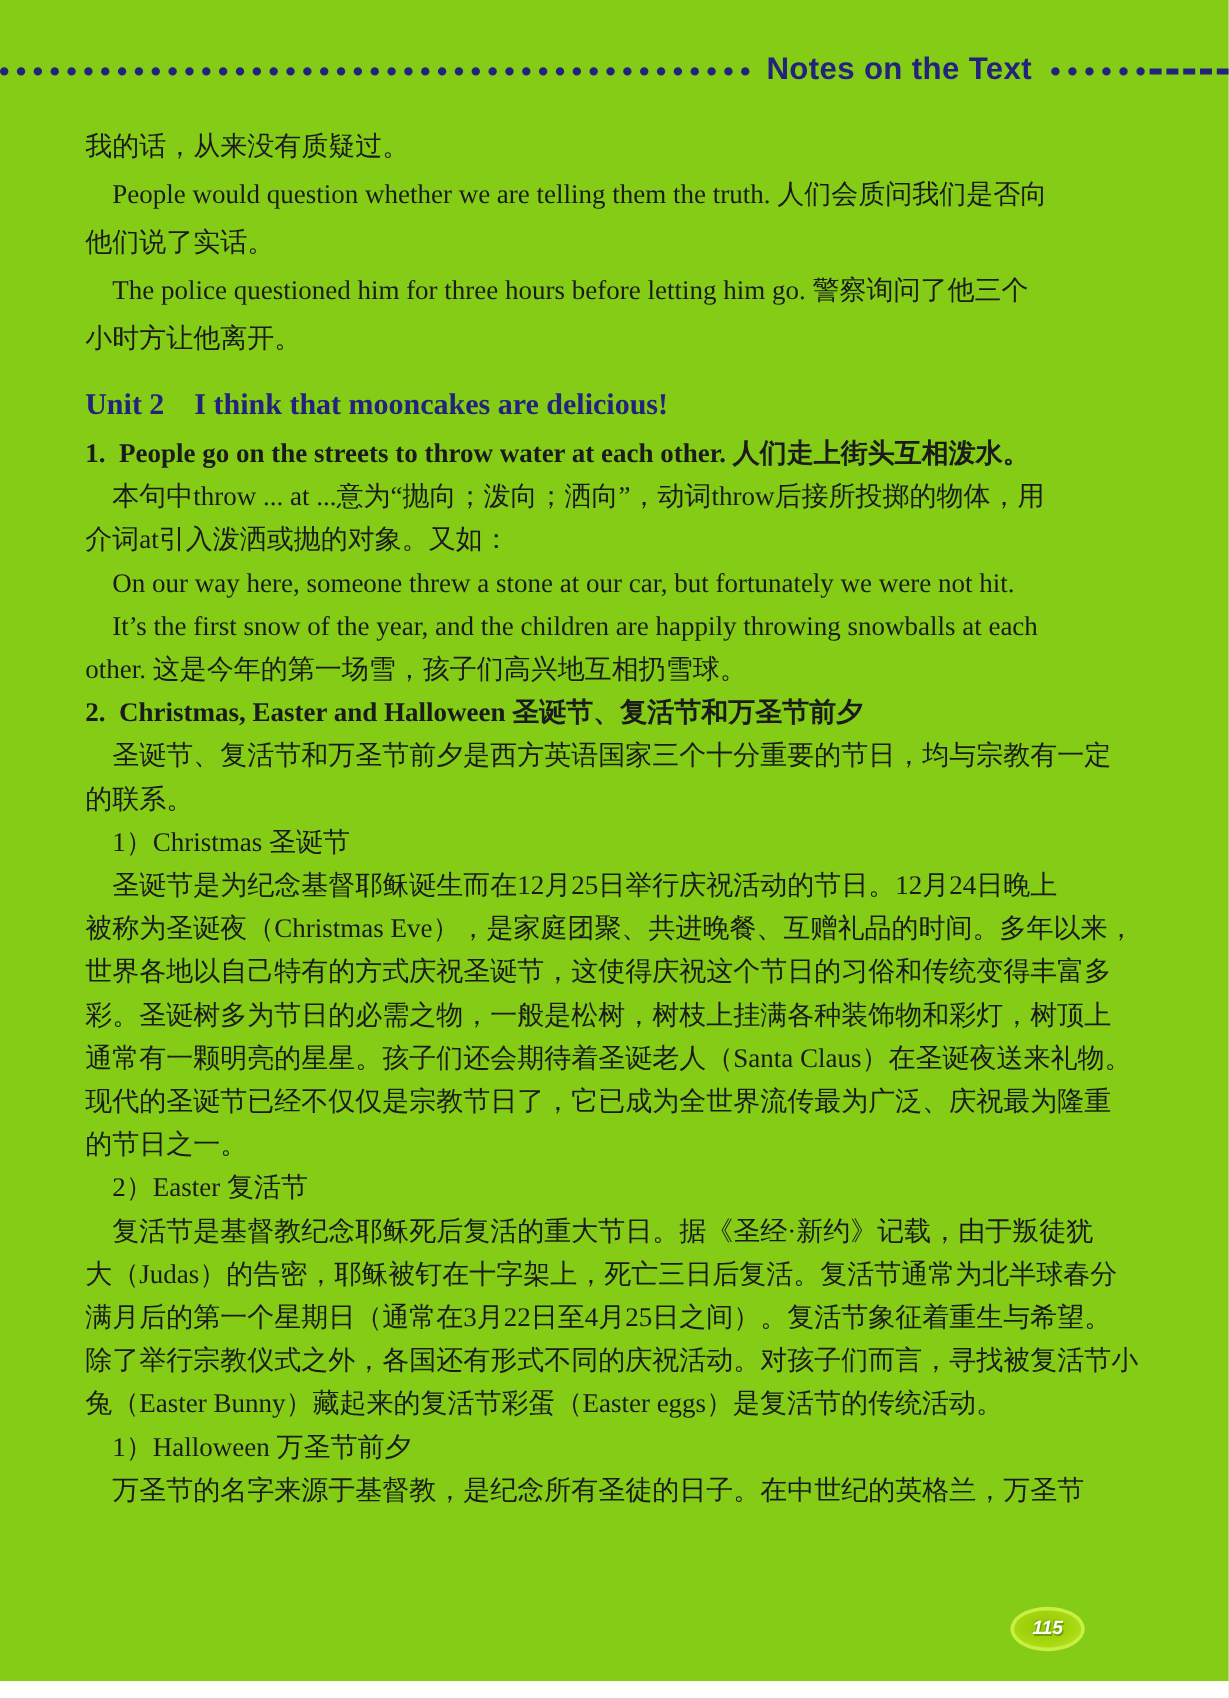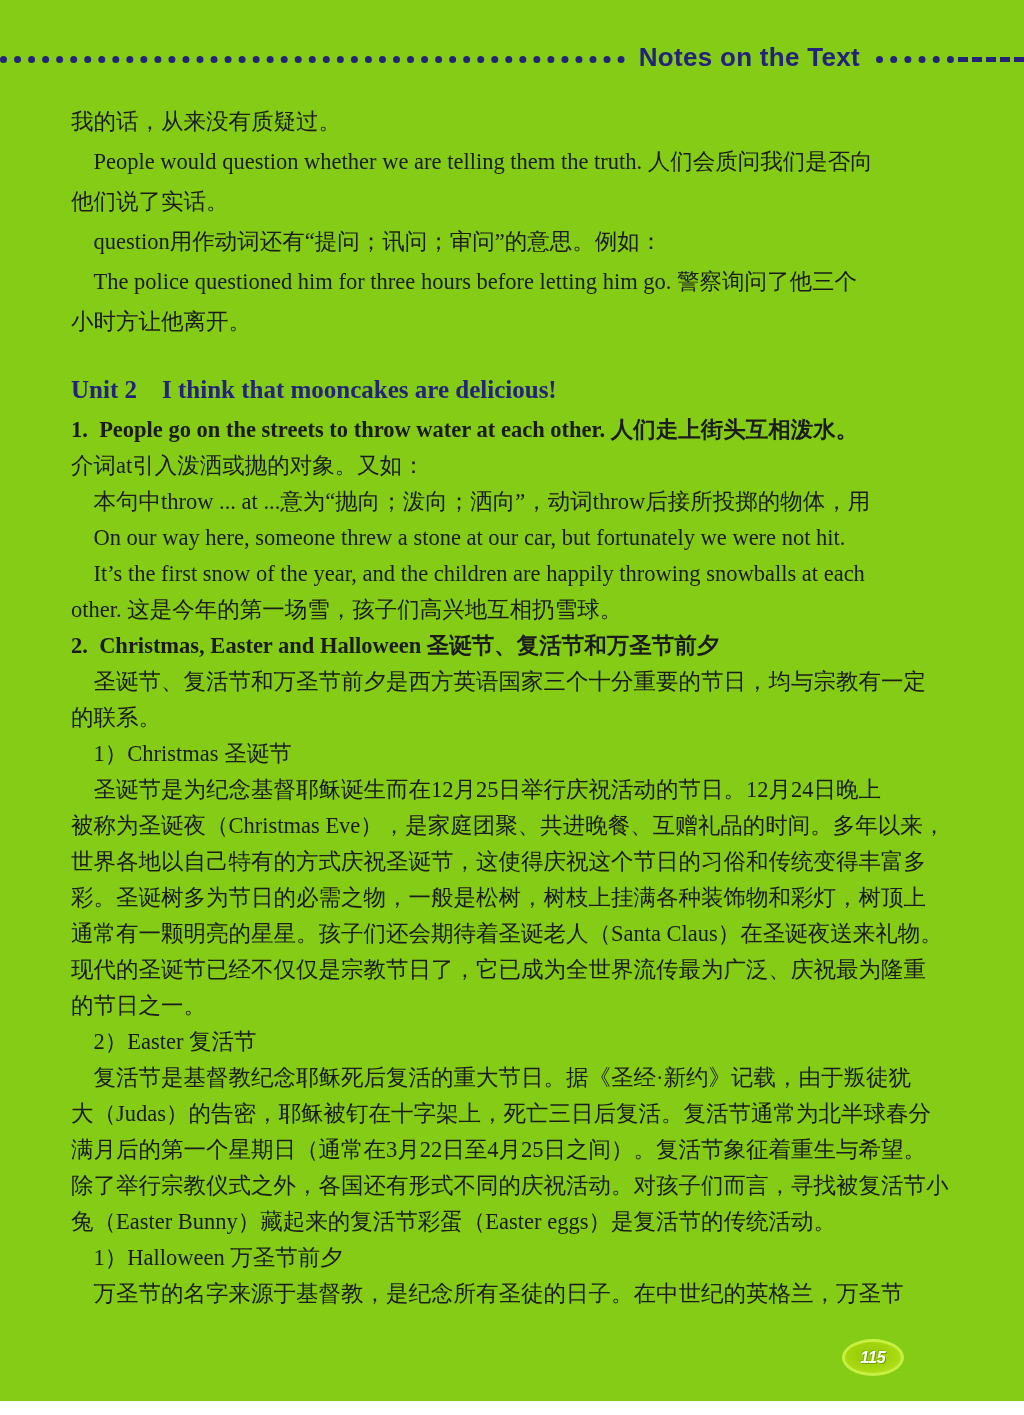--- a/index.html
+++ b/index.html
@@ -49,21 +49,21 @@
     white-space: pre-wrap;
   }
   
   .s-pA  { height: 40px; line-height: 40px; }
   .s-piA { height: 40px; line-height: 40px; text-indent: 1em; }
   .s-p   { }
   .s-pi  { text-indent: 1em; }
   .s-sub { text-indent: 1em; }
   .s-b   { font-weight: bold; }
   .s-unit {
-    margin-top: 26px;
+    margin-top: 14px;
     height: 44px;
     line-height: 44px;
     font-size: 25px;
     font-weight: bold;
     color: #23237b;
   }
 
   
   .page-badge {
     position: absolute;
@@ -99,27 +99,26 @@
     <div class="header-title">Notes on the Text</div>
     <div class="dotline dots-right"></div>
     <div class="dashes-right"></div>
   </div>
 
   <div class="content">
 
   <div class="line s-pA">我的话，从来没有质疑过。</div>
       <div class="line s-piA">People would question whether we are telling them the truth. 人们会质问我们是否向</div>
       <div class="line s-pA">他们说了实话。</div>
-      <div class="line s-piA">question用作动词还有“提问；讯问；审问”的意思。例如：</div>
       <div class="line s-piA">The police questioned him for three hours before letting him go. 警察询问了他三个</div>
       <div class="line s-pA">小时方让他离开。</div>
       <div class="line s-unit">Unit 2　I think that mooncakes are delicious!</div>
       <div class="line s-b">1.  People go on the streets to throw water at each other. 人们走上街头互相泼水。</div>
+      <div class="line s-pi">本句中throw ... at ...意为“抛向；泼向；洒向”，动词throw后接所投掷的物体，用</div>
       <div class="line s-p">介词at引入泼洒或抛的对象。又如：</div>
-      <div class="line s-pi">本句中throw ... at ...意为“抛向；泼向；洒向”，动词throw后接所投掷的物体，用</div>
       <div class="line s-pi">On our way here, someone threw a stone at our car, but fortunately we were not hit.</div>
       <div class="line s-pi">It’s the first snow of the year, and the children are happily throwing snowballs at each</div>
       <div class="line s-p">other. 这是今年的第一场雪，孩子们高兴地互相扔雪球。</div>
       <div class="line s-b">2.  Christmas, Easter and Halloween 圣诞节、复活节和万圣节前夕</div>
       <div class="line s-pi">圣诞节、复活节和万圣节前夕是西方英语国家三个十分重要的节日，均与宗教有一定</div>
       <div class="line s-p">的联系。</div>
       <div class="line s-sub">1）Christmas 圣诞节</div>
       <div class="line s-pi">圣诞节是为纪念基督耶稣诞生而在12月25日举行庆祝活动的节日。12月24日晚上</div>
       <div class="line s-p">被称为圣诞夜（Christmas Eve），是家庭团聚、共进晚餐、互赠礼品的时间。多年以来，</div>
       <div class="line s-p">世界各地以自己特有的方式庆祝圣诞节，这使得庆祝这个节日的习俗和传统变得丰富多</div>

